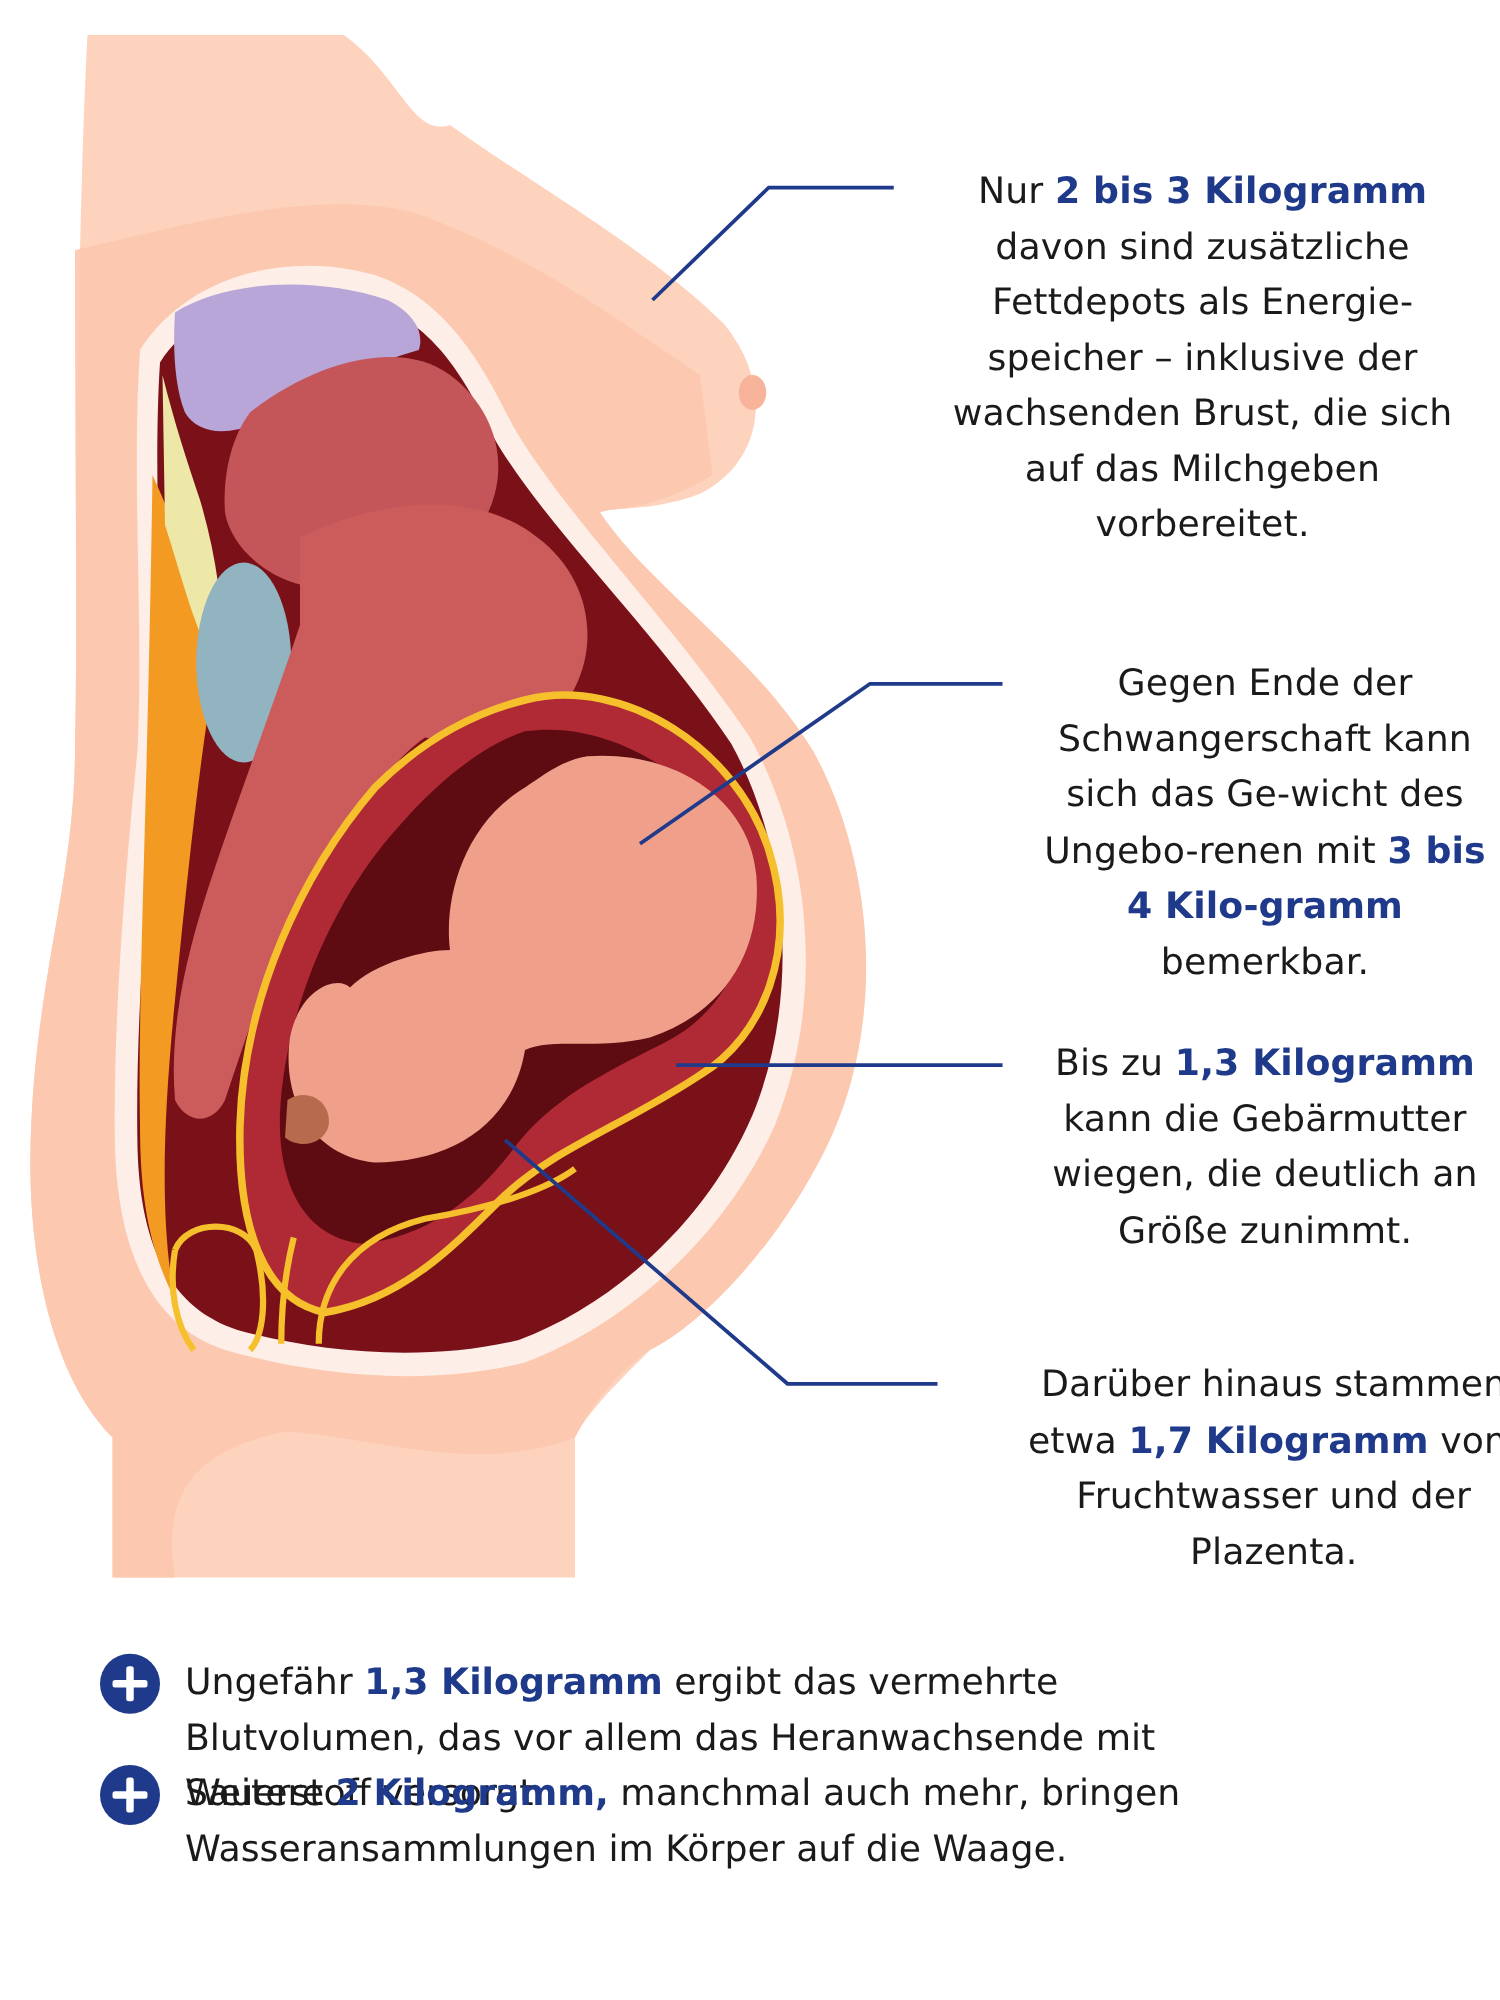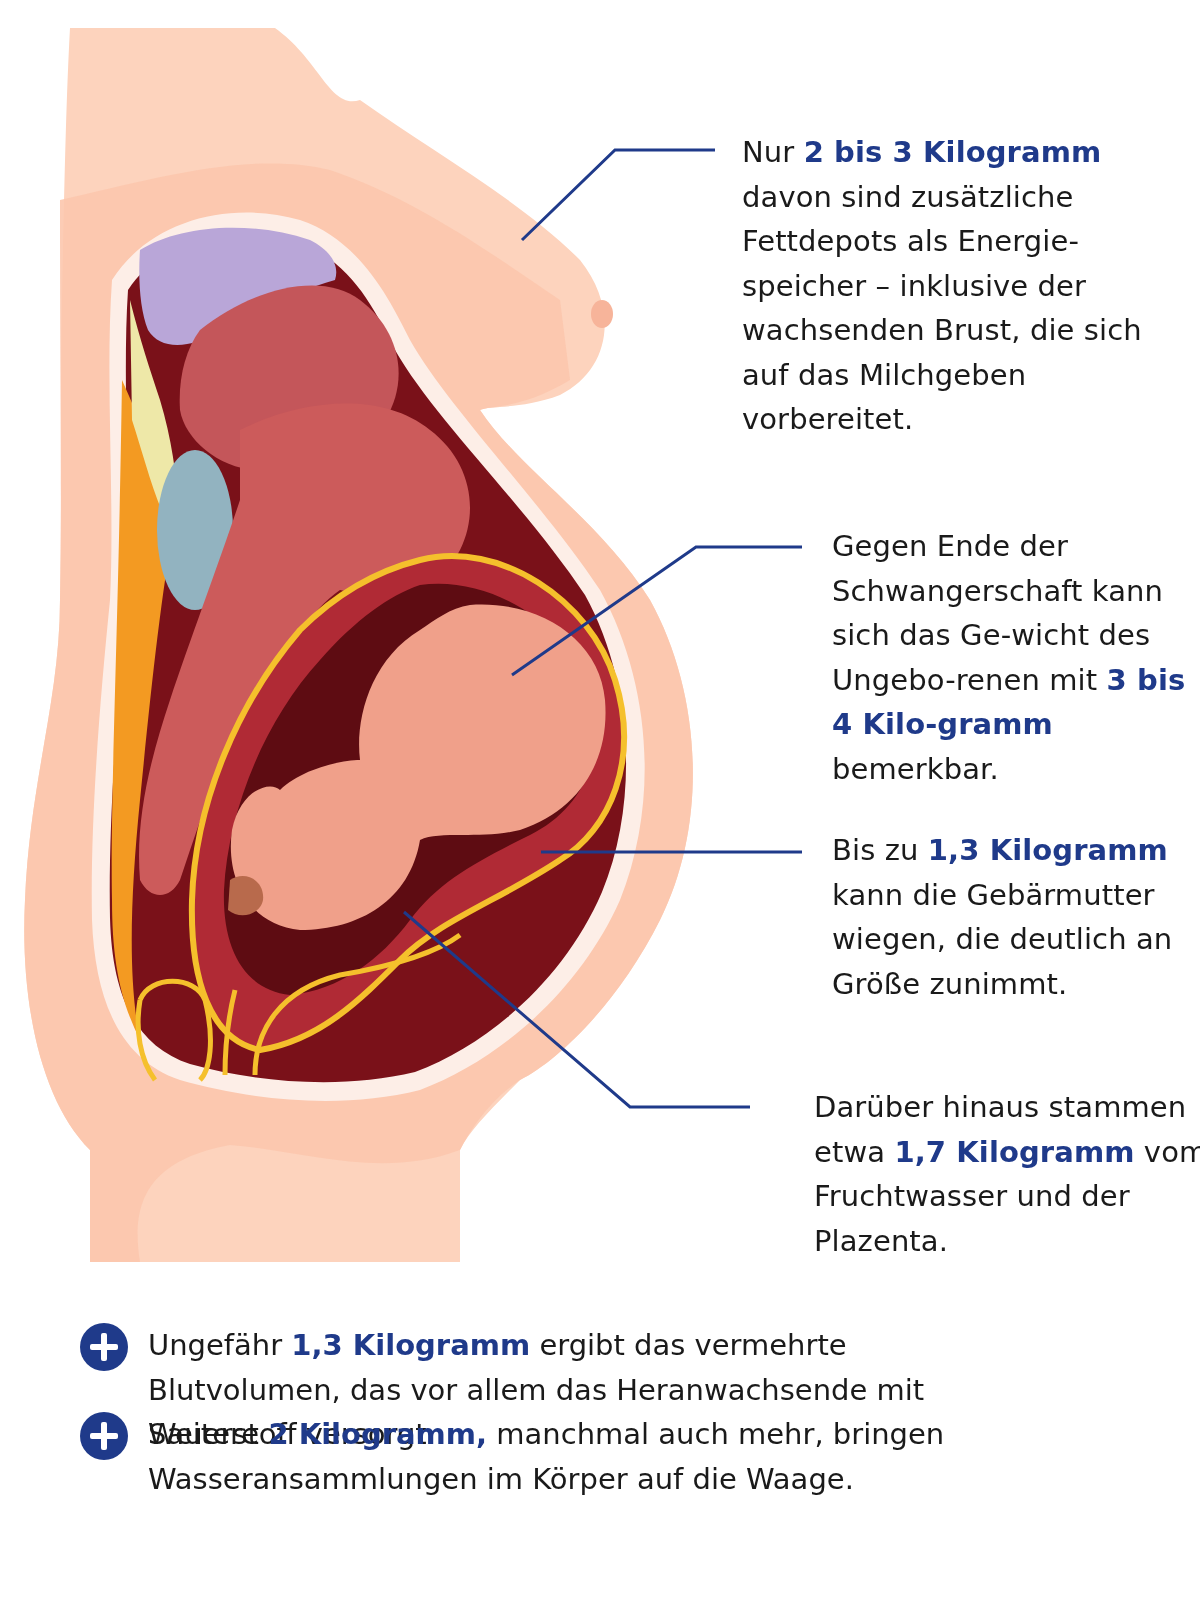--- a/index.html
+++ b/index.html
@@ -1,19 +1,19 @@
 <!DOCTYPE html>
 <html><head>
   <meta charset="utf-8">
   <style>
     html, body { margin: 0; padding: 0; background: #ffffff; }
     body { width: 1200px; height: 1600px; position: relative; overflow: hidden;
            font-family: "DejaVu Sans", "Liberation Sans", sans-serif; color: #1a1a1a; }
     .illustration { position: absolute; left: 0; top: 0; width: 1200px; height: 1300px; }
-    .callout { position: absolute; font-size: 29px; line-height: 44.5px; color: #1a1a1a; letter-spacing: 0.1px; }
+    .callout { position: absolute; font-size: 29px; line-height: 44.5px; color: #1a1a1a; letter-spacing: 0.1px; text-align: center; }
     .hl { color: #1f3a8a; font-weight: bold; }
     .c1 { left: 742px; top: 130px; width: 440px; }
     .c2 { left: 832px; top: 524px; width: 360px; }
     .c3 { left: 832px; top: 828px; width: 360px; }
     .c4 { left: 782px; top: 1085px; width: 410px; margin-left: 32px; }
     .bullet { position: absolute; left: 80px; display: flex; align-items: flex-start; }
     .bullet .plus { width: 48px; height: 48px; border-radius: 50%; background: #1f3a8a; position: relative; flex: 0 0 48px; margin-top: 0px; }
     .bullet .plus::before, .bullet .plus::after { content: ""; position: absolute; background: #ffffff; border-radius: 2px; }
     .bullet .plus::before { left: 10px; right: 10px; top: 21px; height: 6px; }
     .bullet .plus::after { top: 10px; bottom: 10px; left: 21px; width: 6px; }

